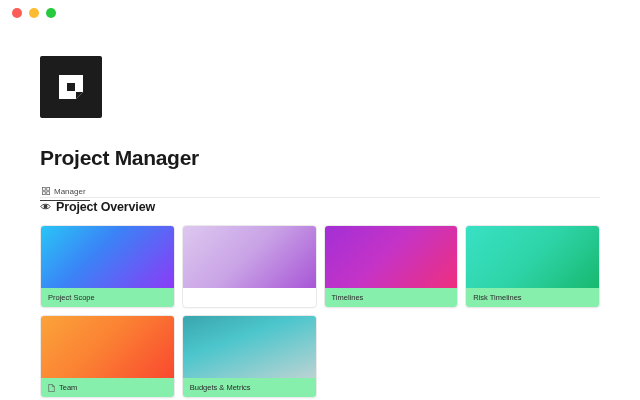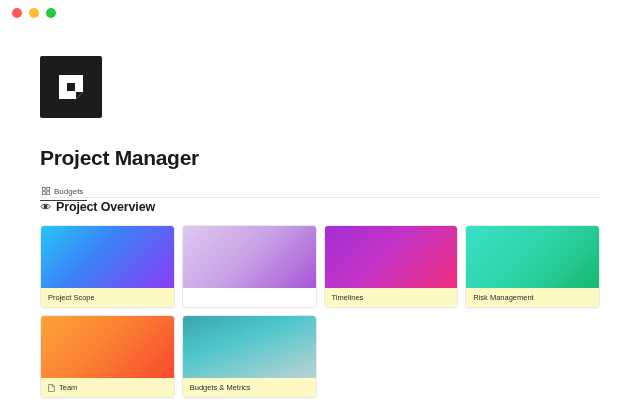--- a/index.html
+++ b/index.html
@@ -126,21 +126,21 @@
     display: block;
   }
   .card-label {
     height: 19px;
     display: flex;
     align-items: center;
     gap: 4px;
     padding: 0 7px;
     font-size: 7.5px;
     color: #2b2b2b;
-    background: #fef9c3;
+    background: #86efac;
     white-space: nowrap;
     overflow: hidden;
   }
   .card-label .ic { display: inline-flex; flex: 0 0 auto; }
 </style>
 </head>
 <body>
 
 <div class="window">
 
@@ -165,21 +165,21 @@
     <div class="tabstrip">
       <span class="tab">
         <span class="ic">
           <svg width="8" height="8" viewBox="0 0 10 10">
             <rect x="0.5" y="0.5" width="3.6" height="3.6" fill="none" stroke="#6b6b6b" stroke-width="1"></rect>
             <rect x="5.9" y="0.5" width="3.6" height="3.6" fill="none" stroke="#6b6b6b" stroke-width="1"></rect>
             <rect x="0.5" y="5.9" width="3.6" height="3.6" fill="none" stroke="#6b6b6b" stroke-width="1"></rect>
             <rect x="5.9" y="5.9" width="3.6" height="3.6" fill="none" stroke="#6b6b6b" stroke-width="1"></rect>
           </svg>
         </span>
-        <span>Budgets</span>
+        <span>Manager</span>
       </span>
     </div>
 
     <div class="section-header">
       <span class="ic">
         <svg width="11" height="11" viewBox="0 0 14 14">
           <path d="M1 7 C3 3.2 11 3.2 13 7 C11 10.8 3 10.8 1 7 Z" fill="none" stroke="#3a3a3a" stroke-width="1.2"></path>
           <circle cx="7" cy="7" r="2.4" fill="#3a3a3a"></circle>
         </svg>
       </span>
@@ -202,21 +202,21 @@
       <div class="card">
         <span class="card-thumb" style="background: linear-gradient(135deg, rgb(163, 47, 214) 0%, rgb(196, 51, 199) 45%, rgb(239, 47, 126) 100%);"></span>
         <div class="card-label">
           <span>Timelines</span>
         </div>
       </div>
 
       <div class="card">
         <span class="card-thumb" style="background: linear-gradient(135deg, rgb(56, 225, 196) 0%, rgb(46, 212, 168) 50%, rgb(24, 184, 111) 100%);"></span>
         <div class="card-label">
-          <span>Risk Management</span>
+          <span>Risk Timelines</span>
         </div>
       </div>
 
       <div class="card">
         <span class="card-thumb" style="background: linear-gradient(135deg, rgb(251, 163, 58) 0%, rgb(251, 130, 51) 45%, rgb(249, 73, 47) 100%);"></span>
         <div class="card-label">
           <span class="ic">
             <svg width="7" height="8" viewBox="0 0 9 11">
               <path d="M0.6 0.6 H5.6 L8.4 3.4 V10.4 H0.6 Z" fill="none" stroke="#5a5a5a" stroke-width="0.9"></path>
               <path d="M5.6 0.6 V3.4 H8.4" fill="none" stroke="#5a5a5a" stroke-width="0.9"></path>

